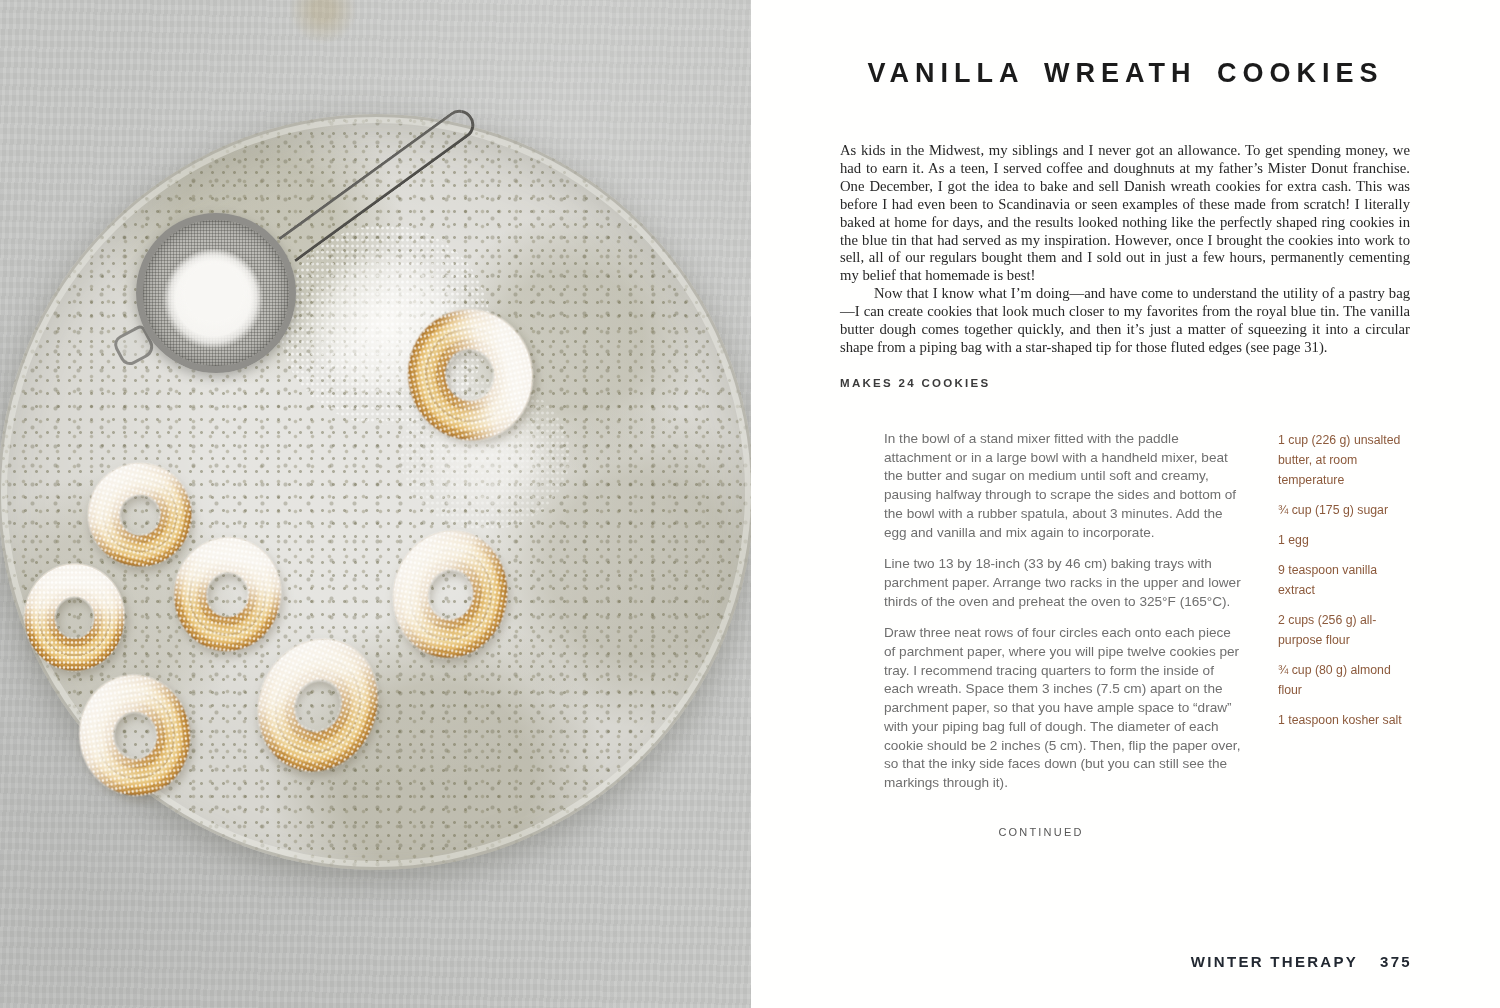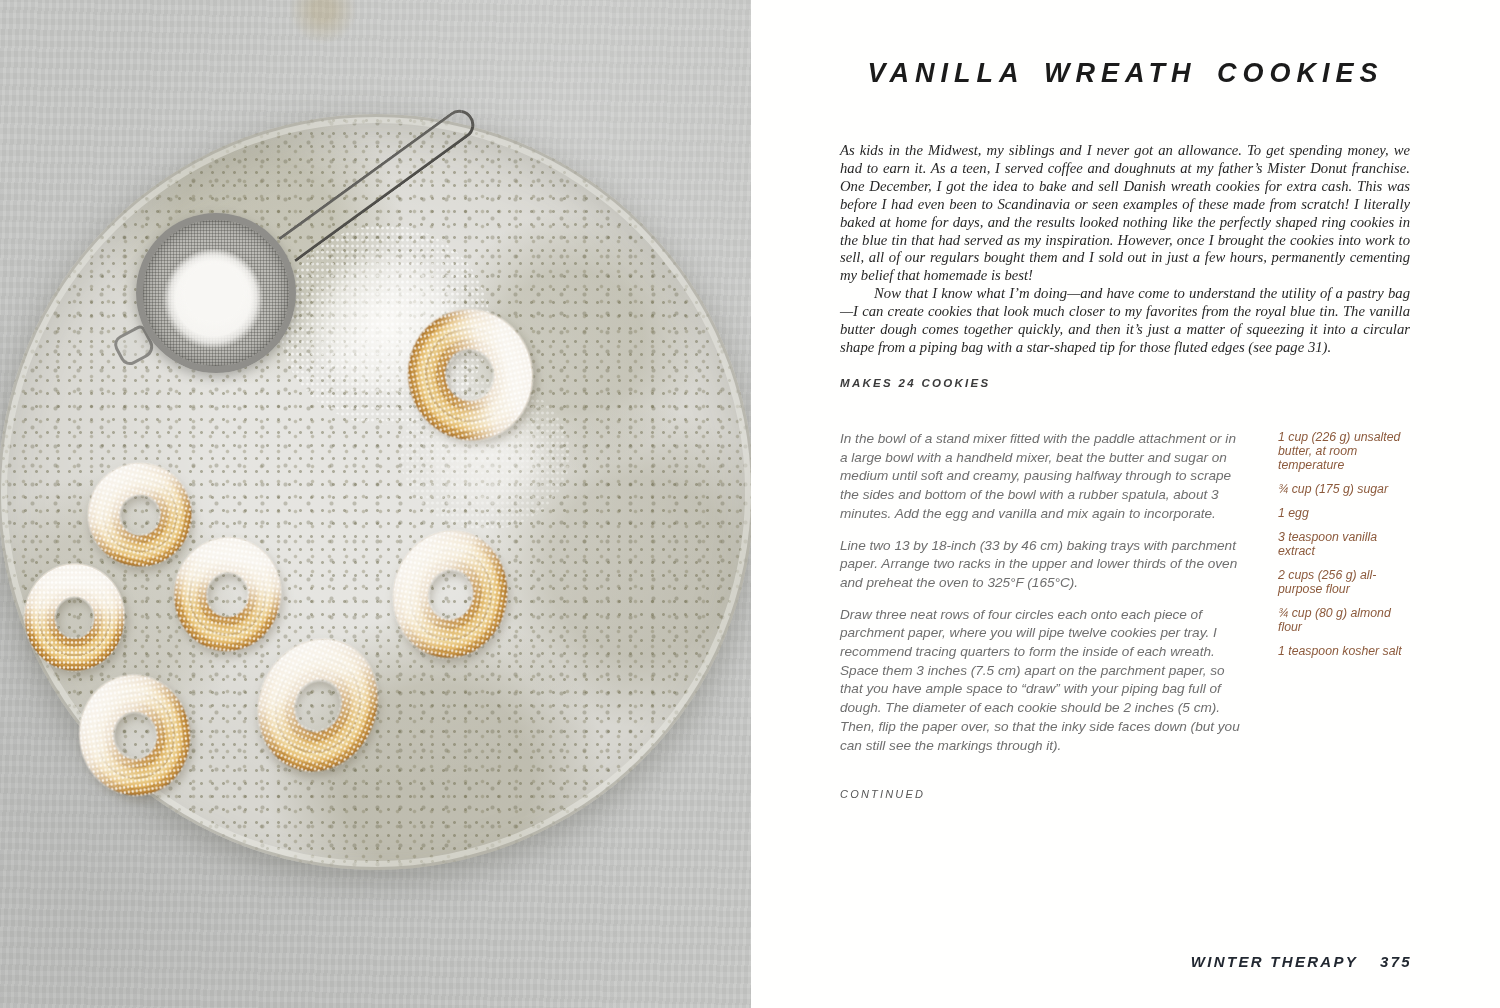--- a/index.html
+++ b/index.html
@@ -3,21 +3,21 @@
 <meta charset="utf-8">
 <style>
   * { margin:0; padding:0; box-sizing:border-box; }
   html,body { width:1500px; height:1008px; }
   body {
     font-family:"Liberation Sans", sans-serif;
     background:#ffffff;
     position:relative;
     overflow:hidden;
   }
-  #stage { position:absolute; inset:0; width:1500px; height:1000px; background:#a3a3a3;font-style:italic; }
+  #stage { position:absolute; inset:0; width:1500px; height:1000px; background:#a3a3a3; }
 
   
   .photo {
     position:absolute; left:0; top:0; width:751px; height:1008px; overflow:hidden;
     background-color:#c7c8c6;
     background-image:
       radial-gradient(circle at 43% 1%, rgba(172,150,92,.28) 0 10px, rgba(172,150,92,0) 34px),
       radial-gradient(ellipse at 75% 12%, rgba(255,255,255,.14), rgba(255,255,255,0) 55%),
       radial-gradient(ellipse at 10% 90%, rgba(0,0,0,.06), rgba(0,0,0,0) 60%),
       repeating-linear-gradient(93deg, rgba(255,255,255,.05) 0 3px, rgba(0,0,0,.028) 3px 7px),
@@ -114,23 +114,23 @@
     font-family:"Liberation Serif", serif; font-size:14.7px; line-height:17.9px;
     color:#272727; text-align:justify;
   }
   .intro p + p { text-indent:34px; }
   .yield-label {
     position:absolute; left:89px; top:377px;
     font-size:11.5px; letter-spacing:2.3px; color:#3a3a3a; font-weight:bold;
   }
   .cols { position:absolute; left:89px; top:430px; width:572px; display:flex; gap:36px; }
   .instructions { width:402px; color:#6f6f6f; font-size:13.6px; line-height:18.7px; }
-  .instructions p { margin-bottom:13px; }
-  .continued-label { margin-top:30px; font-size:11px; letter-spacing:2.2px; color:#565656; }
-  .ingredients { width:134px; color:#8c5a3c; font-size:12.3px; line-height:14px; }
+  .instructions p { margin-bottom:13px;margin-left:44px; }
+  .continued-label { margin-top:30px; font-size:11px; letter-spacing:2.2px; color:#565656;text-align:center; }
+  .ingredients { width:134px; color:#8c5a3c; font-size:12.3px; line-height:20px; }
   .ingredients p { margin-bottom:10px; }
   .page-footer {
     position:absolute; right:88px; bottom:38px;
     font-size:15px; font-weight:bold; letter-spacing:2.3px; color:#222831;
     display:flex; align-items:baseline; gap:22px;
   }
 </style>
 </head>
 <body>
 
@@ -195,21 +195,21 @@
         <p>In the bowl of a stand mixer fitted with the paddle attachment or in a large bowl with a handheld mixer, beat the butter and sugar on medium until soft and creamy, pausing halfway through to scrape the sides and bottom of the bowl with a rubber spatula, about 3 minutes. Add the egg and vanilla and mix again to incorporate.</p>
         <p>Line two 13 by 18-inch (33 by 46 cm) baking trays with parchment paper. Arrange two racks in the upper and lower thirds of the oven and preheat the oven to 325°F (165°C).</p>
         <p>Draw three neat rows of four circles each onto each piece of parchment paper, where you will pipe twelve cookies per tray. I recommend tracing quarters to form the inside of each wreath. Space them 3 inches (7.5 cm) apart on the parchment paper, so that you have ample space to “draw” with your piping bag full of dough. The diameter of each cookie should be 2 inches (5 cm). Then, flip the paper over, so that the inky side faces down (but you can still see the markings through it).</p>
         <div class="continued-label">CONTINUED</div>
       </div>
 
       <div class="ingredients">
         <p>1 cup (226 g) unsalted butter, at room temperature</p>
         <p>¾ cup (175 g) sugar</p>
         <p>1 egg</p>
-        <p>3 teaspoon vanilla extract</p>
+        <p>9 teaspoon vanilla extract</p>
         <p>2 cups (256 g) all-purpose flour</p>
         <p>¾ cup (80 g) almond flour</p>
         <p>1 teaspoon kosher salt</p>
       </div>
     </div>
 
     <div class="page-footer">
       <span>WINTER THERAPY</span>
       <span>375</span>
     </div>

